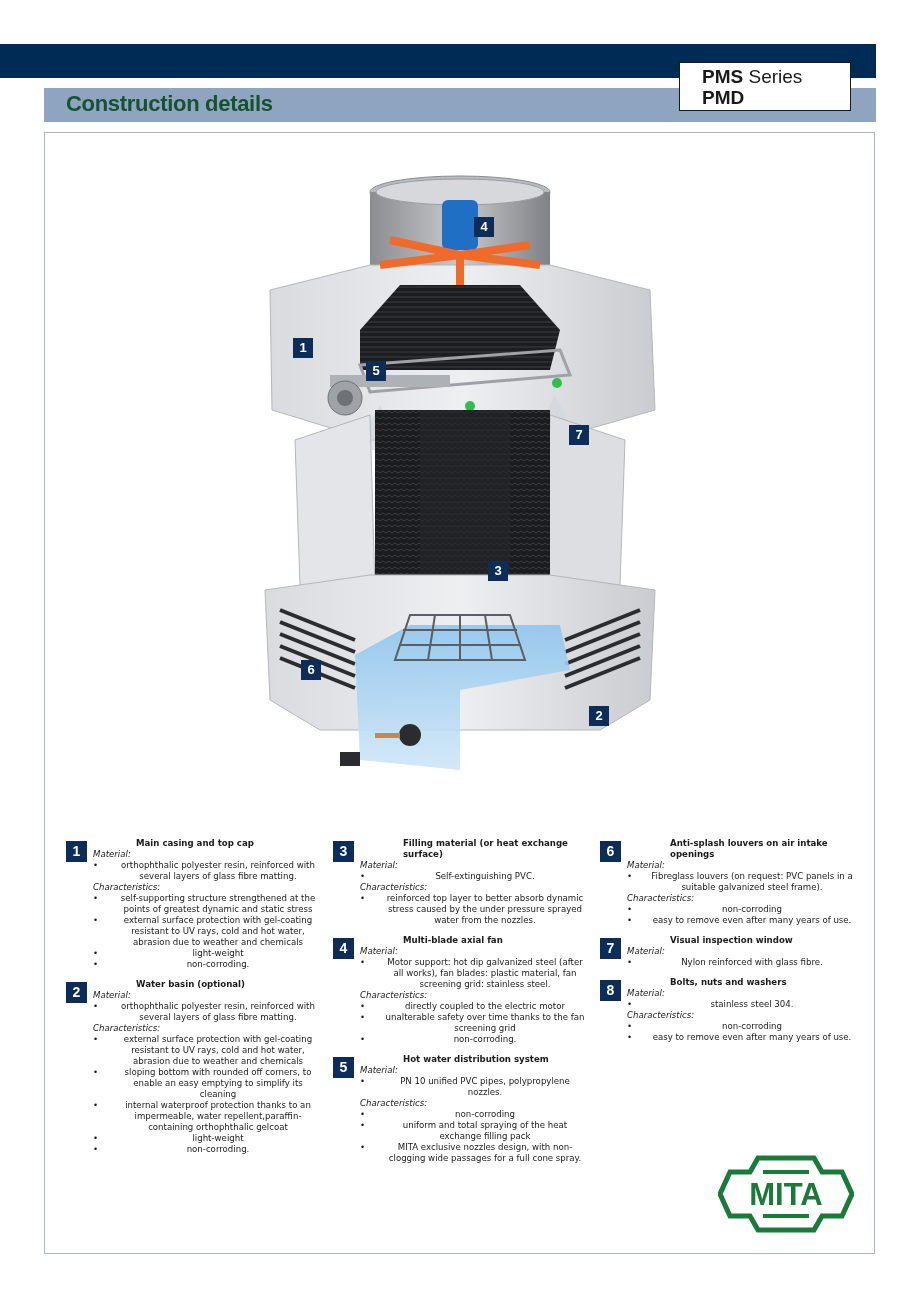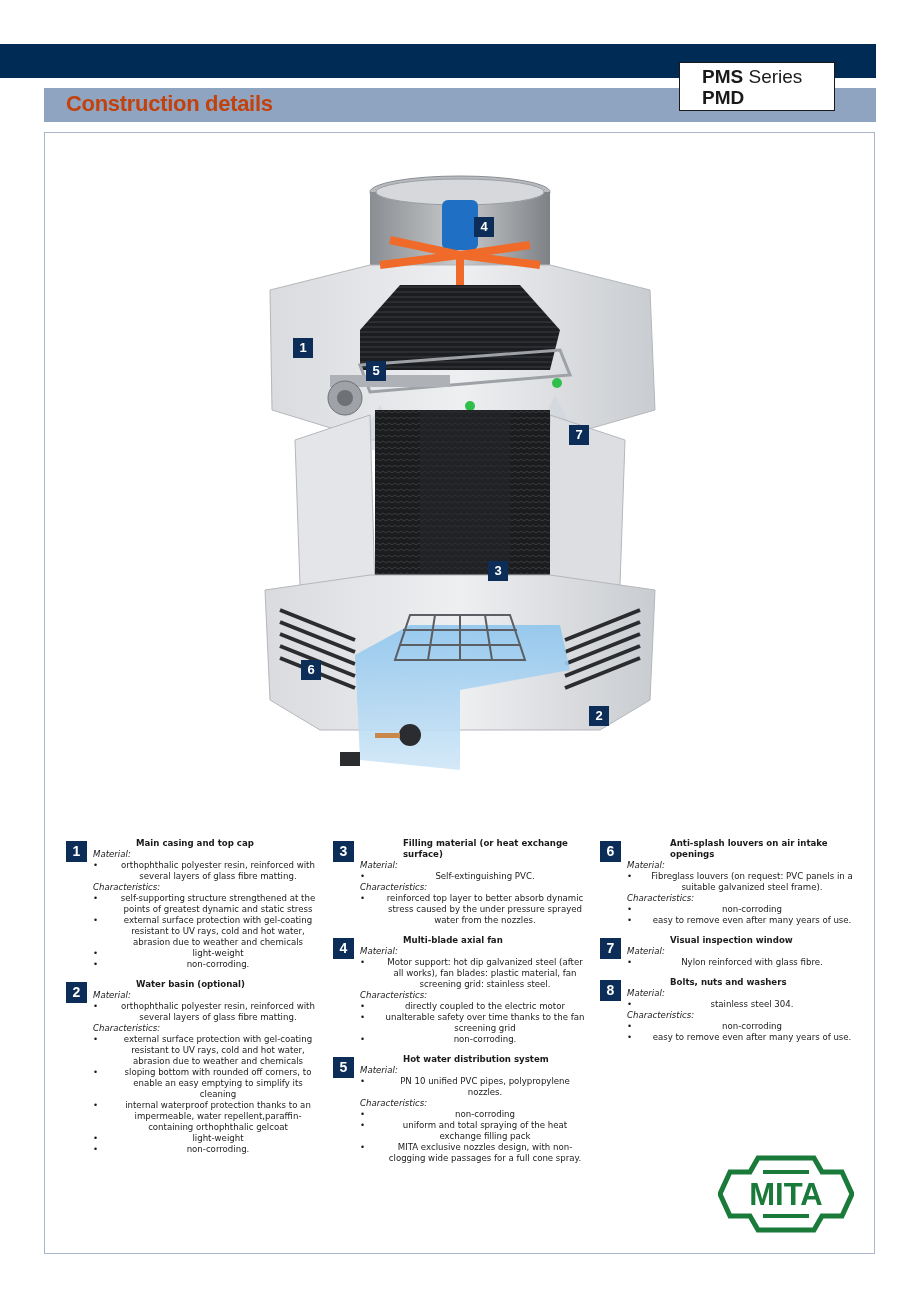--- a/index.html
+++ b/index.html
@@ -1,22 +1,22 @@
 <!DOCTYPE html>
 <html><head>
 <meta charset="utf-8">
 <style>
   html, body { margin:0; padding:0; }
   body { width:920px; height:1300px; background:#ffffff; position:relative; overflow:hidden;
          font-family:"DejaVu Sans", sans-serif; color:#1a1a1a; }
   .top-bar { position:absolute; left:0; top:44px; width:876px; height:34px; background:#002b55; }
   .header-band { position:absolute; left:44px; top:88px; width:832px; height:34px; background:#8fa4c1; }
   .page-title { position:absolute; left:66px; top:91px; font-family:"Liberation Sans", sans-serif;
-                font-weight:bold; font-size:22px; color:#c2410c; letter-spacing:-0.3px; }
-  .series-box { position:absolute; left:679px; top:62px; width:156px; height:49px; background:#fff;
+                font-weight:bold; font-size:22px; color:#14532d; letter-spacing:-0.3px; }
+  .series-box { position:absolute; left:679px; top:62px; width:172px; height:49px; background:#fff;
                 border:1.5px solid #1a1a1a; box-sizing:border-box; padding:3px 0 0 22px;
                 font-family:"Liberation Sans", sans-serif; font-size:19px; line-height:21px; color:#1a1a1a; }
   .series-box b { font-weight:bold; }
   .series-box .thin { font-weight:normal; }
   .frame { position:absolute; left:44px; top:132px; width:831px; height:1122px;
            border:1.5px solid #a9b6cc; box-sizing:border-box; }
   .illustration { position:absolute; left:260px; top:170px; width:400px; height:620px; }
   .callout { position:absolute; width:20px; height:20px; background:#0b2d57; color:#fff;
              font-family:"Liberation Sans", sans-serif; font-weight:bold; font-size:13px;
              text-align:center; line-height:20px; }

